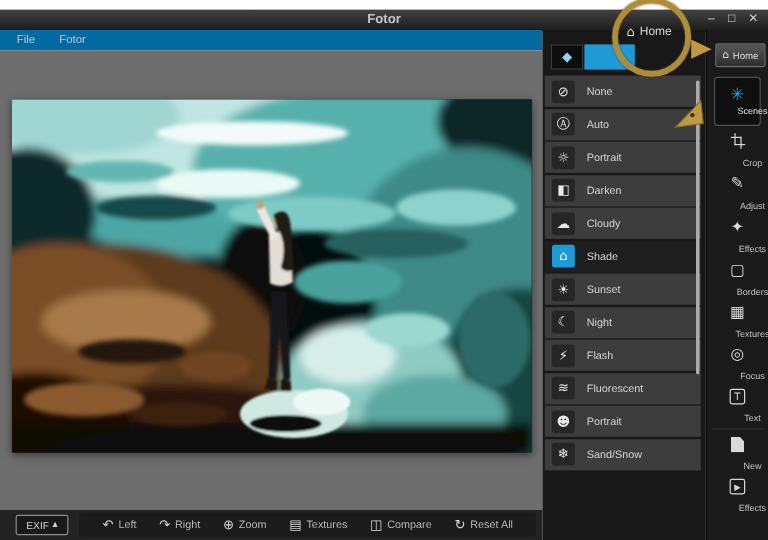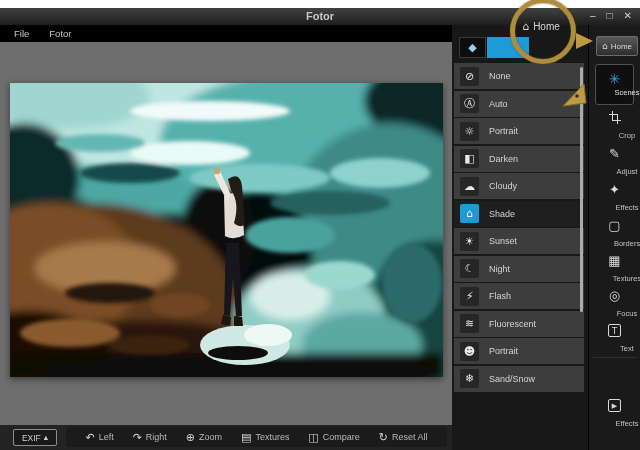--- a/index.html
+++ b/index.html
@@ -9,21 +9,21 @@
 
   
   .titlebar{position:absolute;left:0;top:8px;width:640px;height:17px;
     background:linear-gradient(#424242,#1d1d1d);border-bottom:1px solid #0c0c0c;}
   .title{position:absolute;left:0;top:8px;width:640px;height:17px;text-align:center;
     font-size:11px;font-weight:bold;color:#c6c6c6;line-height:17px;}
   .win-controls{position:absolute;right:8px;top:9px;display:flex;gap:11px;align-items:center;}
   .win-btn{color:#d2d2d2;font-size:10px;line-height:14px;cursor:default;}
 
   
-  .menubar{position:absolute;left:0;top:25px;width:452px;height:17px;background:#000000;
+  .menubar{position:absolute;left:0;top:25px;width:452px;height:17px;background:#0369a1;
     display:flex;align-items:center;gap:20px;padding-left:14px;box-sizing:border-box;}
   .menu-item{font-size:9.5px;color:#c9c9c9;}
 
   
   .workspace{position:absolute;left:0;top:42px;width:452px;height:383px;background:#6e6e6e;}
   .photo{position:absolute;left:10px;top:83px;width:433px;height:294px;
     box-shadow:0 2px 7px rgba(0,0,0,.5);background:#0a0d0d;}
   .photo svg{display:block;}
 
   
@@ -299,20 +299,24 @@
     </div>
     <div class="side-item" style="top:264px;">
       <span class="glyph">◎</span>
       <span class="silabel">Focus</span>
     </div>
     <div class="side-item" style="top:299px;">
       <span class="box-icon">T</span>
       <span class="silabel">Text</span>
     </div>
     <div class="side-divider"></div>
+    <div class="side-item" style="top:339px;">
+      <span class="page-icon"></span>
+      <span class="silabel">New</span>
+    </div>
     <div class="side-item" style="top:374px;">
       <span class="box-icon" style="font-size:7px;">▶</span>
       <span class="silabel">Effects</span>
     </div>
   </div>
 
   <div class="circled-home">
     <span class="glyph">⌂</span>
     <span>Home</span>
   </div>

